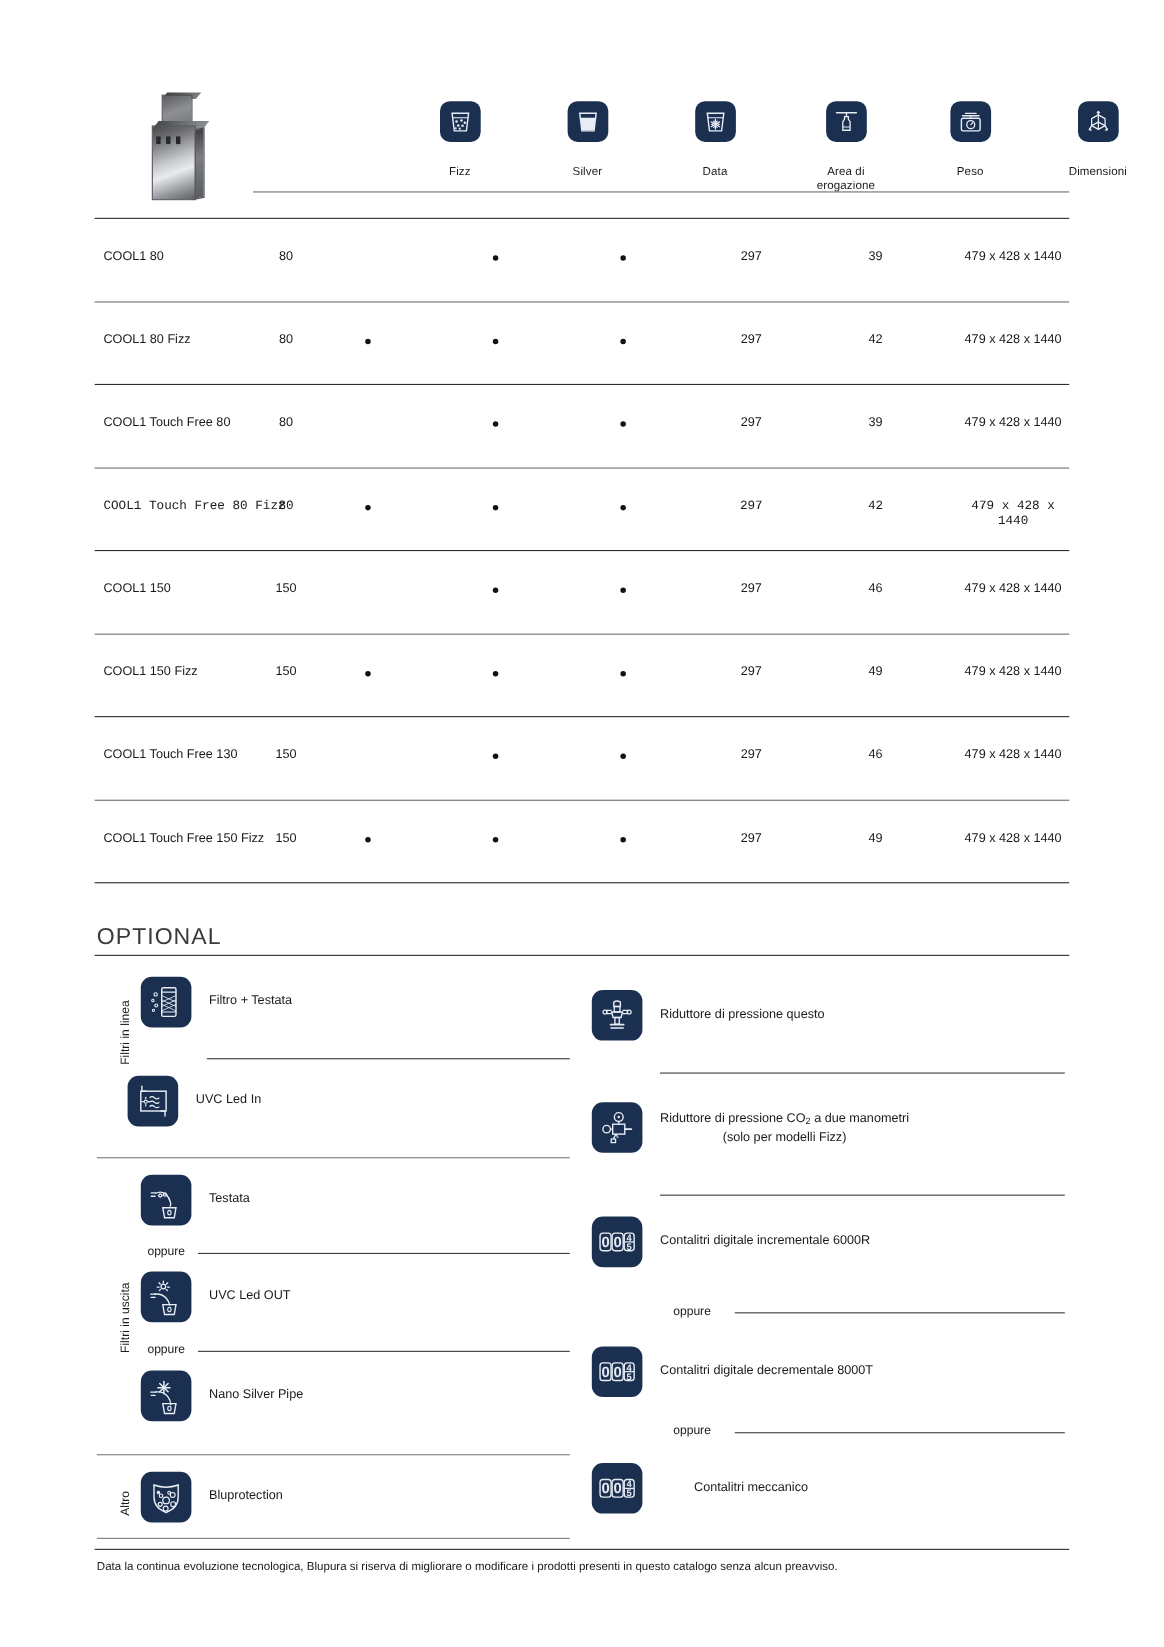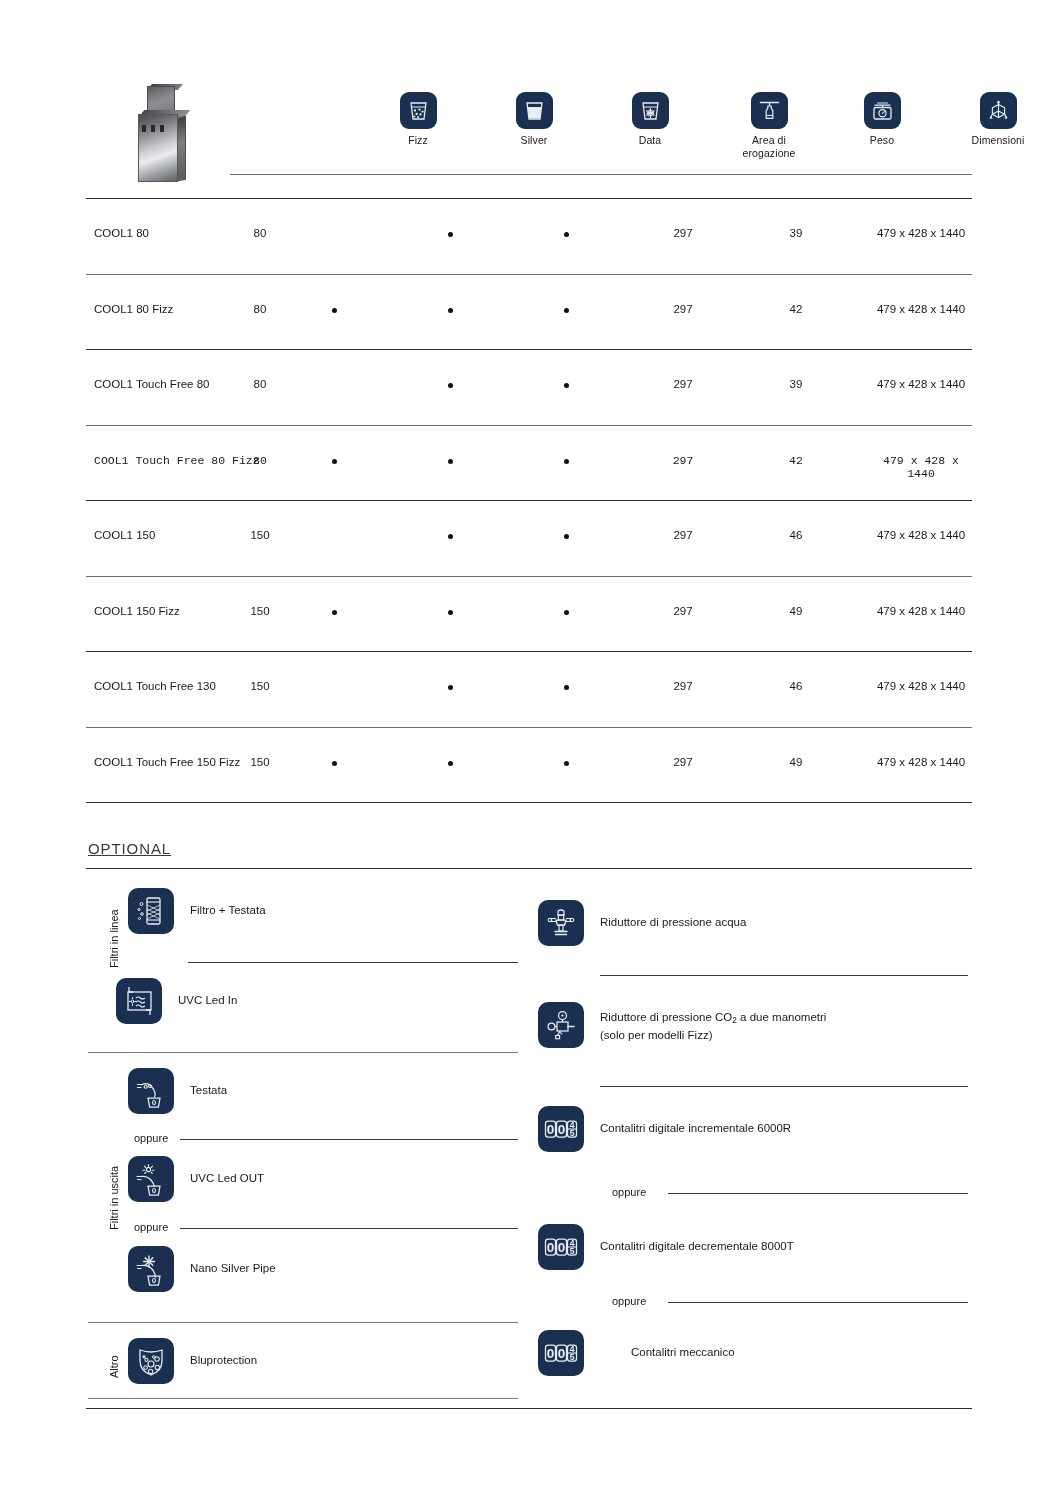--- a/index.html
+++ b/index.html
@@ -49,53 +49,53 @@
   .d-taps{position:absolute;left:12px;top:36px;width:30px;height:7px;}
   .d-taps i{display:inline-block;width:4px;height:7px;background:#26282b;margin-right:5px;}
 
   .hcol{position:absolute;text-align:center;}
   .hicon{
     width:37px;height:37px;border-radius:9px;background:#1b3050;
     margin:0 auto;position:relative;
   }
   .hicon svg{position:absolute;left:0;top:0;}
   .hlabel{
-    margin-top:5px;font-size:10.5px;color:#1a1a1a;line-height:12.5px;letter-spacing:.1px;
+    margin-top:21px;font-size:10.5px;color:#1a1a1a;line-height:12.5px;letter-spacing:.1px;
   }
 
   .rule{position:absolute;background:#2b2b2b;}
   .rule.thin{height:1px;background:#6e6e6e;}
   .rule.med{height:1.4px;background:#2b2b2b;}
 
   .unitrow{position:absolute;left:0;top:0;width:100%;height:22px;}
   .unit{position:absolute;font-size:11px;color:#1a1a1a;text-align:center;}
 
   .srow{position:absolute;left:0;width:886px;height:75.5px;}
   .cell{position:absolute;font-size:11.5px;color:#1a1a1a;}
   .cname{left:8px;top:28px;white-space:nowrap;}
   .cctr{text-align:center;top:28px;}
   .dot{
     position:absolute;top:33px;width:5px;height:5px;border-radius:50%;
     background:#111;
   }
 
   
   .opt-title{
-    position:absolute;left:88px;top:840px;font-size:15px;color:#3a3a3a;
-    letter-spacing:.9px;font-weight:400;text-decoration:underline;
+    position:absolute;left:88px;top:840px;font-size:21px;color:#3a3a3a;
+    letter-spacing:.9px;font-weight:400;
   }
   .opt-rule{position:absolute;left:86px;top:868px;width:886px;height:1.4px;background:#2b2b2b;}
 
   .oitem{position:absolute;}
   .oicon{
     width:46px;height:46px;border-radius:10px;background:#1b3050;position:relative;
   }
   .oicon svg{position:absolute;left:0;top:0;}
   .olabel{
-    position:absolute;left:62px;font-size:11.5px;color:#1a1a1a;line-height:15px;white-space:nowrap;
+    position:absolute;left:62px;font-size:11.5px;color:#1a1a1a;line-height:15px;white-space:nowrap;text-align:center;
   }
   .vlabel{
     position:absolute;font-size:11px;color:#1a1a1a;
     transform:rotate(-90deg);transform-origin:left top;white-space:nowrap;
   }
   .oppure{position:absolute;font-size:11px;color:#1a1a1a;}
   .oline{position:absolute;height:1px;background:#3a3a3a;}
   .oline.g{background:#7b7b7b;}
 
   .footer-rule{position:absolute;left:86px;top:1408px;width:886px;height:1.4px;background:#2b2b2b;}
@@ -459,21 +459,21 @@
     <path d="M18 20 h10 l-1.4 5 h-7.2 z" fill="none" stroke="#e8edf5" stroke-width="1.25"></path>
     <rect x="21" y="25" width="4" height="6" fill="none" stroke="#e8edf5" stroke-width="1.2"></rect>
     <line x1="17" y1="31.5" x2="29" y2="31.5" stroke="#e8edf5" stroke-width="1.5" stroke-linecap="round"></line>
     <line x1="17.5" y1="34.5" x2="28.5" y2="34.5" stroke="#e8edf5" stroke-width="1.5" stroke-linecap="round"></line>
     <path d="M18 18.5 h-4.5 v3 h4.5" fill="none" stroke="#e8edf5" stroke-width="1.2"></path>
     <circle cx="12" cy="20" r="1.8" fill="none" stroke="#e8edf5" stroke-width="1.1"></circle>
     <path d="M28 18.5 h4.5 v3 H28" fill="none" stroke="#e8edf5" stroke-width="1.2"></path>
     <circle cx="34" cy="20" r="1.8" fill="none" stroke="#e8edf5" stroke-width="1.1"></circle>
   </svg>
         </div>
-        <div class="olabel" style="top: 15px;">Riduttore di pressione acqua</div>
+        <div class="olabel" style="top: 15px;">Riduttore di pressione questo</div>
       </div>
       <div class="oitem" style="left: 538px; top: 1002px;">
         <div class="oicon">
           <svg width="46" height="46" viewBox="0 0 46 46">
     <circle cx="24.5" cy="13.5" r="4" fill="none" stroke="#e8edf5" stroke-width="1.25"></circle>
     <circle cx="24.5" cy="13.5" r="1.1" fill="#e8edf5"></circle>
     <line x1="24.5" y1="17.5" x2="24.5" y2="20" stroke="#e8edf5" stroke-width="1.2"></line>
     <rect x="19" y="20" width="11" height="9" fill="none" stroke="#e8edf5" stroke-width="1.25"></rect>
     <line x1="30" y1="24.5" x2="36" y2="24.5" stroke="#e8edf5" stroke-width="1.5" stroke-linecap="round"></line>
     <circle cx="13.5" cy="24.5" r="3.4" fill="none" stroke="#e8edf5" stroke-width="1.25"></circle>
@@ -545,14 +545,15 @@
       <div class="oppure" style="left: 612px; top: 1186px;">oppure</div>
       <div class="oline" style="left: 668px; top: 1302px; width: 300px;"></div>
       <div class="oppure" style="left: 612px; top: 1295px;">oppure</div>
     </div>
 
   <div class="vlabel" style="left:108px;top:968px;">Filtri in linea</div>
   <div class="vlabel" style="left:108px;top:1230px;">Filtri in uscita</div>
   <div class="vlabel" style="left:108px;top:1378px;">Altro</div>
 
   <div class="footer-rule"></div>
+  <div class="footer-txt">Data la continua evoluzione tecnologica, Blupura si riserva di migliorare o modificare i prodotti presenti in questo catalogo senza alcun preavviso.</div>
 
 </div>
 
 </body></html>

